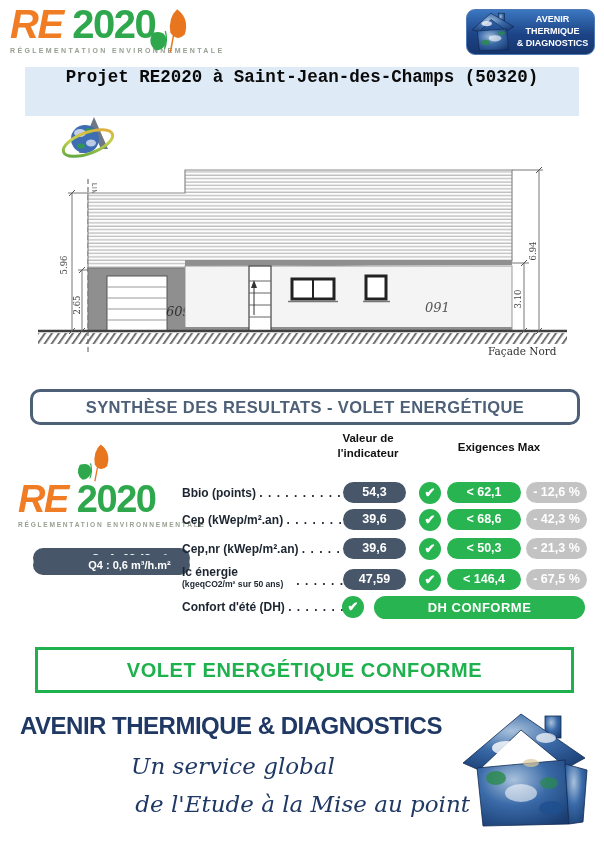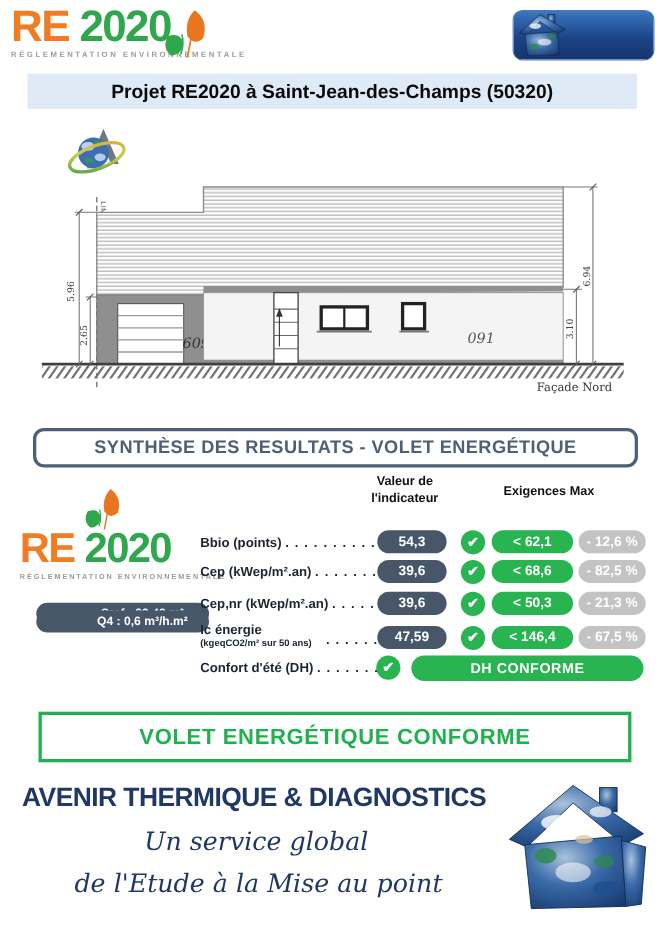--- a/index.html
+++ b/index.html
@@ -5,38 +5,38 @@
   html,body{margin:0;padding:0;}
   body{
     width:604px;height:845px;background:#fff;position:relative;overflow:hidden;
     font-family:"Liberation Sans",sans-serif;
   }
   .abs{position:absolute;}
 
   
   .re-logo-top{left:10px;top:4px;}
   .re-word{font-weight:bold;font-size:40px;letter-spacing:-1.5px;line-height:1;}
-  .re-orange{color:var(--orange,#F07C23);}
+  .re-orange{color:var(--orange,#F07C23);font-style:italic;}
   .re-green{color:var(--green,#2FA84D);}
   .re-tagline{font-size:7px;letter-spacing:2.35px;color:#98a092;margin-top:3px;font-weight:bold;}
   .leaf-top{left:141px;top:5px;}
 
   
   .badge{
     left:466px;top:9px;width:129px;height:46px;border-radius:9px;
     background:linear-gradient(180deg,#3b77c0 0%,#1d4487 55%,#16356e 100%);
     border:1.5px solid #4e79b4;display:flex;align-items:center;box-sizing:border-box;
   }
   .badge-text{flex:1;color:#fff;font-weight:bold;font-size:9px;line-height:1.3;text-align:center;padding-right:5px;}
 
   
   .title-bar{
-    left:25px;top:67px;width:554px;height:32px;background:var(--titlebg,#DEEAF6);
-    display:flex;align-items:center;justify-content:center;
-    font-weight:bold;font-size:17.5px;color:#0a0a0a;
+    left:25px;top:67px;width:554px;height:49px;background:var(--titlebg,#DEEAF6);
+    display:flex;align-items:flex-start;justify-content:center;
+    font-weight:bold;font-size:17.5px;color:#0a0a0a;font-family:Liberation Mono, monospace;
   }
 
   
   .drawing{left:30px;top:113px;}
 
   
   .synth-header{
     left:30px;top:389px;width:544px;height:30px;border:3px solid var(--slateborder,#4E6078);
     border-radius:10px;display:flex;align-items:center;justify-content:center;
     color:var(--slateborder,#4E6078);font-weight:bold;font-size:16.5px;letter-spacing:0.4px;
@@ -88,21 +88,21 @@
   
   .banner{
     left:35px;top:647px;width:533px;height:40px;border:3.5px solid var(--bannergreen,#1FB14E);
     border-radius:0;display:flex;align-items:center;justify-content:center;
     color:var(--bannergreen,#1FB14E);font-weight:bold;font-size:20px;letter-spacing:0.6px;
   }
 
   
   .company{left:0;top:712px;width:462px;text-align:center;color:var(--navy,#1F3864);font-weight:bold;font-size:24px;letter-spacing:-0.5px;}
   .script1{left:0;top:753px;width:466px;text-align:center;color:var(--navy,#1F3864);font-family:"DejaVu Serif",serif;font-style:italic;font-size:23px;}
-  .script2{left:0;top:791px;width:470px;text-align:center;color:var(--navy,#1F3864);font-family:"DejaVu Serif",serif;font-style:italic;font-size:23px;}
+  .script2{left:0;top:791px;width:470px;text-align:right;color:var(--navy,#1F3864);font-family:"DejaVu Serif",serif;font-style:italic;font-size:23px;}
   .house-foot{left:460px;top:708px;}
 </style>
 </head>
 <body>
 
 <div class="abs re-logo-top">
   <div class="re-word"><span class="re-orange">RE</span> <span class="re-green">2020</span></div>
   <div class="re-tagline">RÉGLEMENTATION ENVIRONNEMENTALE</div>
 </div>
 
@@ -123,20 +123,25 @@
       </radialGradient>
     </defs>
     <rect x="27" y="2" width="6" height="9" fill="url(#earthB)" stroke="#10264e" stroke-width="0.6"></rect>
     <polygon points="2,18 20,2 42,15 35,19 20,8 9,20" fill="url(#earthB)" stroke="#10264e" stroke-width="0.6"></polygon>
     <polygon points="7,19 35,17 37,37 9,38" fill="url(#earthB)" stroke="#10264e" stroke-width="0.6"></polygon>
     <ellipse cx="16" cy="12" rx="5" ry="2.5" fill="#ffffff" opacity="0.75"></ellipse>
     <ellipse cx="24" cy="26" rx="6" ry="3" fill="#ffffff" opacity="0.6"></ellipse>
     <ellipse cx="15" cy="30" rx="4" ry="2.5" fill="#2a8a4a" opacity="0.8"></ellipse>
     <ellipse cx="30" cy="21" rx="3.5" ry="2" fill="#2a8a4a" opacity="0.7"></ellipse>
   </svg>
+  <div class="badge-text">
+    <div>AVENIR</div>
+    <div>THERMIQUE</div>
+    <div>&amp; DIAGNOSTICS</div>
+  </div>
 </div>
 
 <div class="abs title-bar">
   <span>Projet RE2020 à Saint-Jean-des-Champs (50320)</span>
 </div>
 
 <svg class="abs drawing" width="545" height="255" viewBox="0 0 545 255">
   <defs>
     <pattern id="roofHatch" patternUnits="userSpaceOnUse" width="6" height="3.4">
       <rect width="6" height="3.4" fill="#fdfdfd"></rect>
@@ -255,21 +260,21 @@
   <div class="check">✔</div>
   <div class="pill pill-green cell-max">&lt; 62,1</div>
   <div class="pill pill-gray cell-delta">- 12,6 %</div>
 </div>
 
 <div class="row" style="top:509px">
   <div class="rlabel"><span>Cep (kWep/m².an)</span> <span class="dots">. . . . . . . .</span></div>
   <div class="pill pill-slate cell-value">39,6</div>
   <div class="check">✔</div>
   <div class="pill pill-green cell-max">&lt; 68,6</div>
-  <div class="pill pill-gray cell-delta">- 82,5 %</div>
+  <div class="pill pill-gray cell-delta">- 42,3 %</div>
 </div>
 
 <div class="row" style="top:538px">
   <div class="rlabel"><span>Cep,nr (kWep/m².an)</span> <span class="dots">. . . . .</span></div>
   <div class="pill pill-slate cell-value">39,6</div>
   <div class="check">✔</div>
   <div class="pill pill-green cell-max">&lt; 50,3</div>
   <div class="pill pill-gray cell-delta">- 21,3 %</div>
 </div>
 

